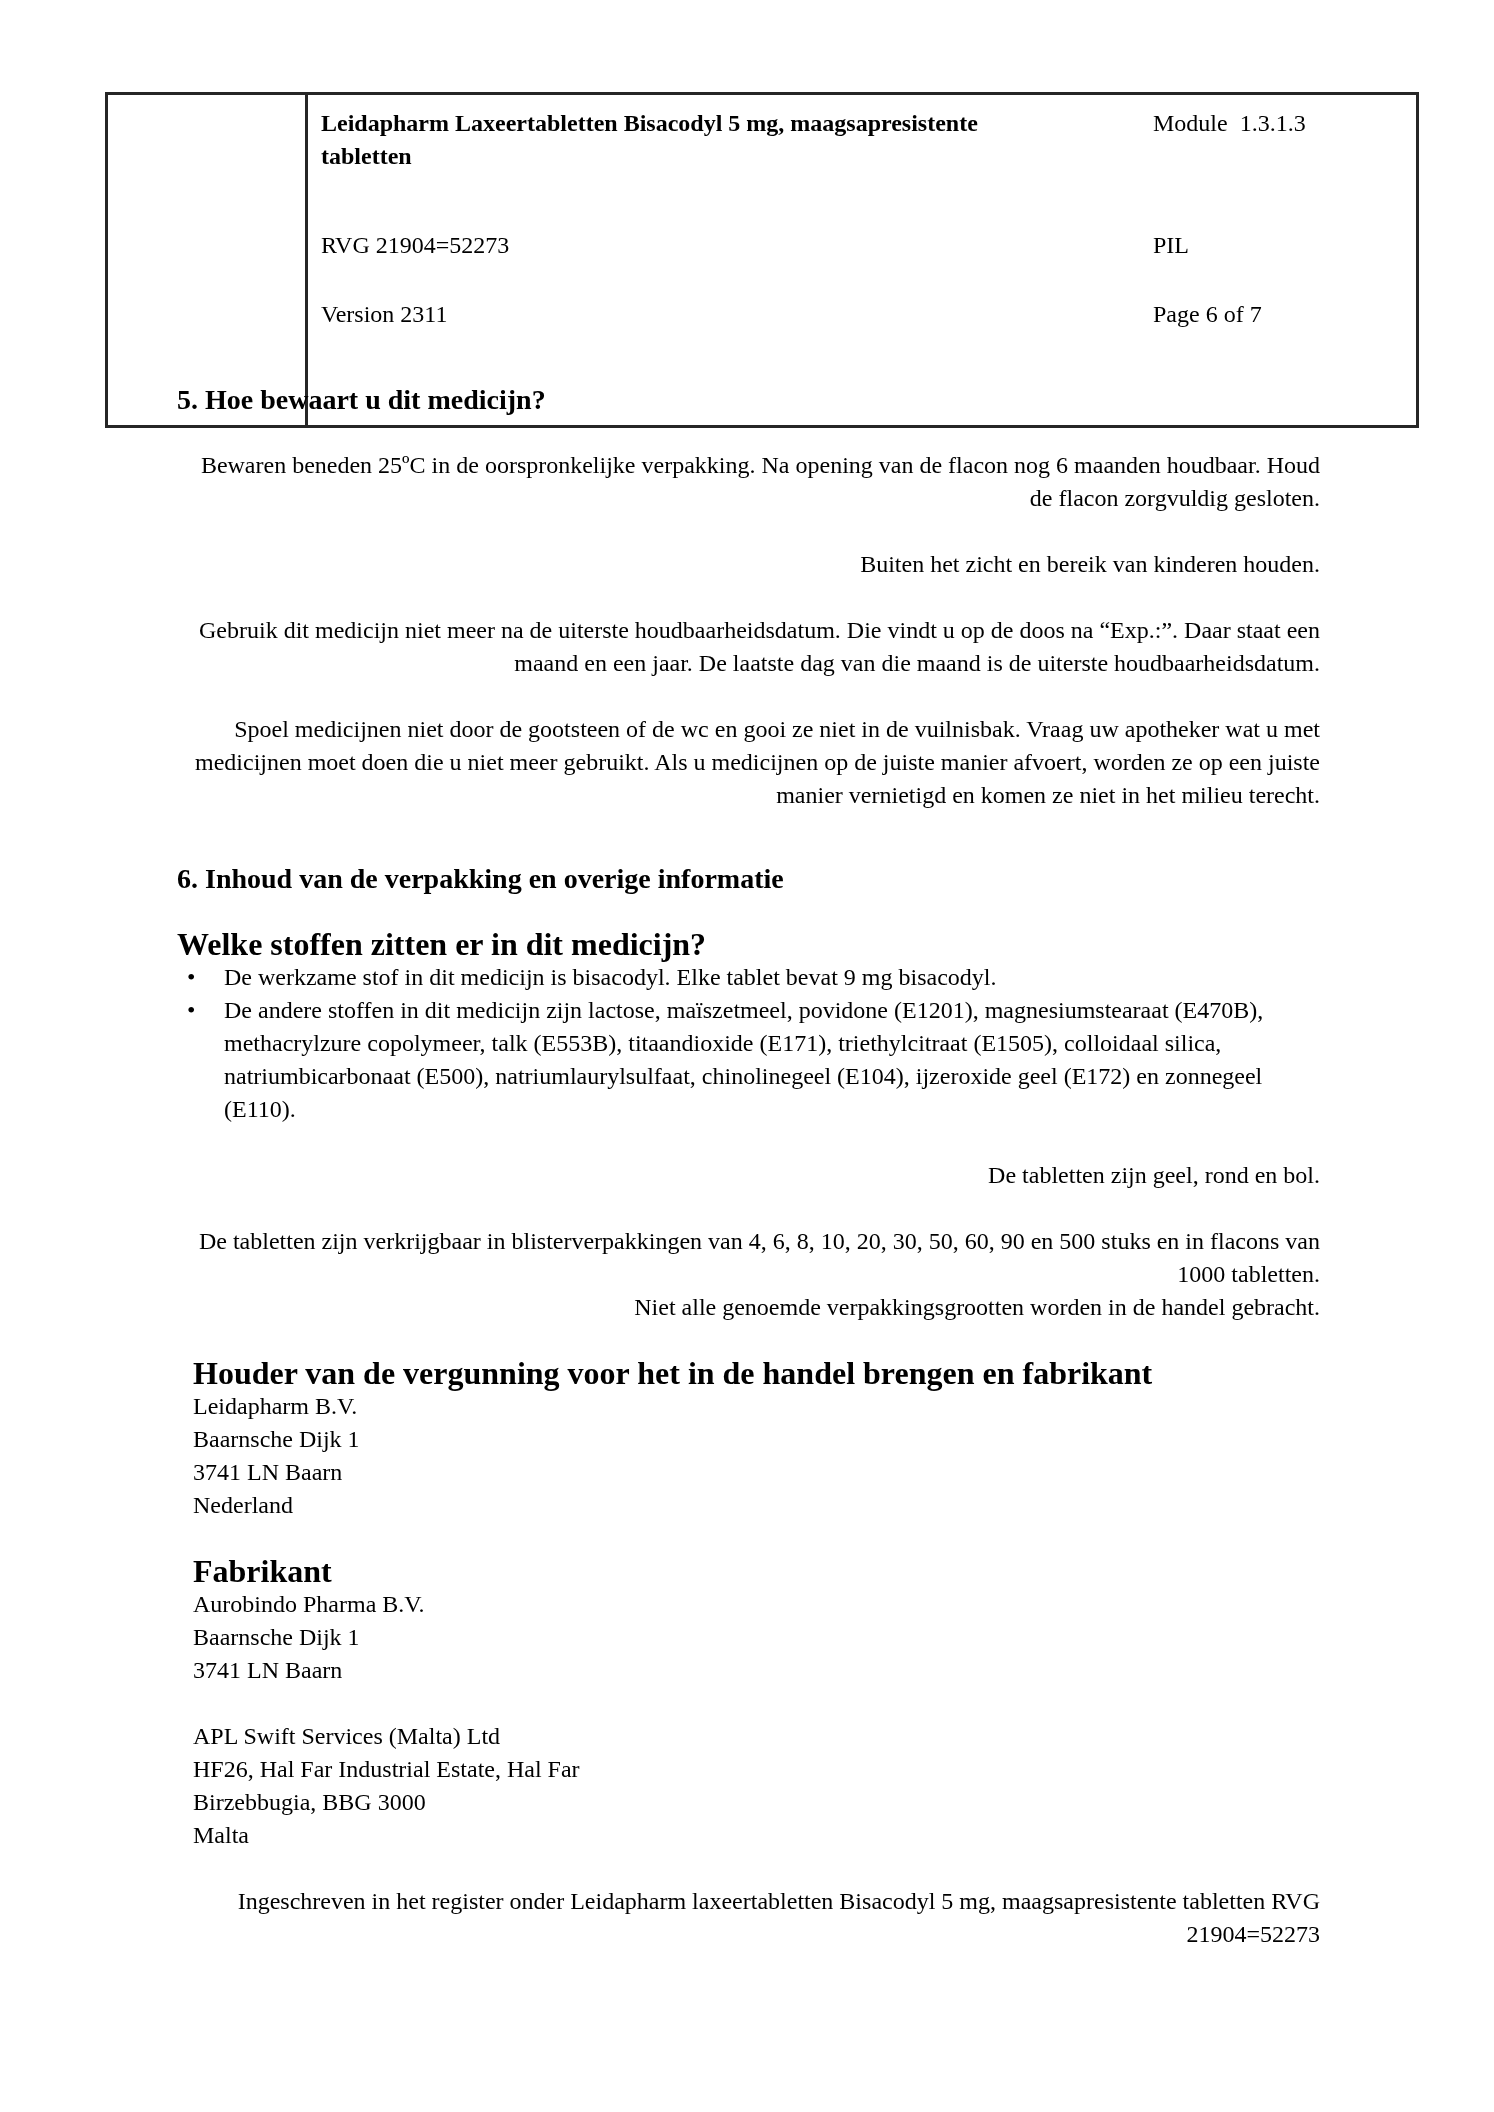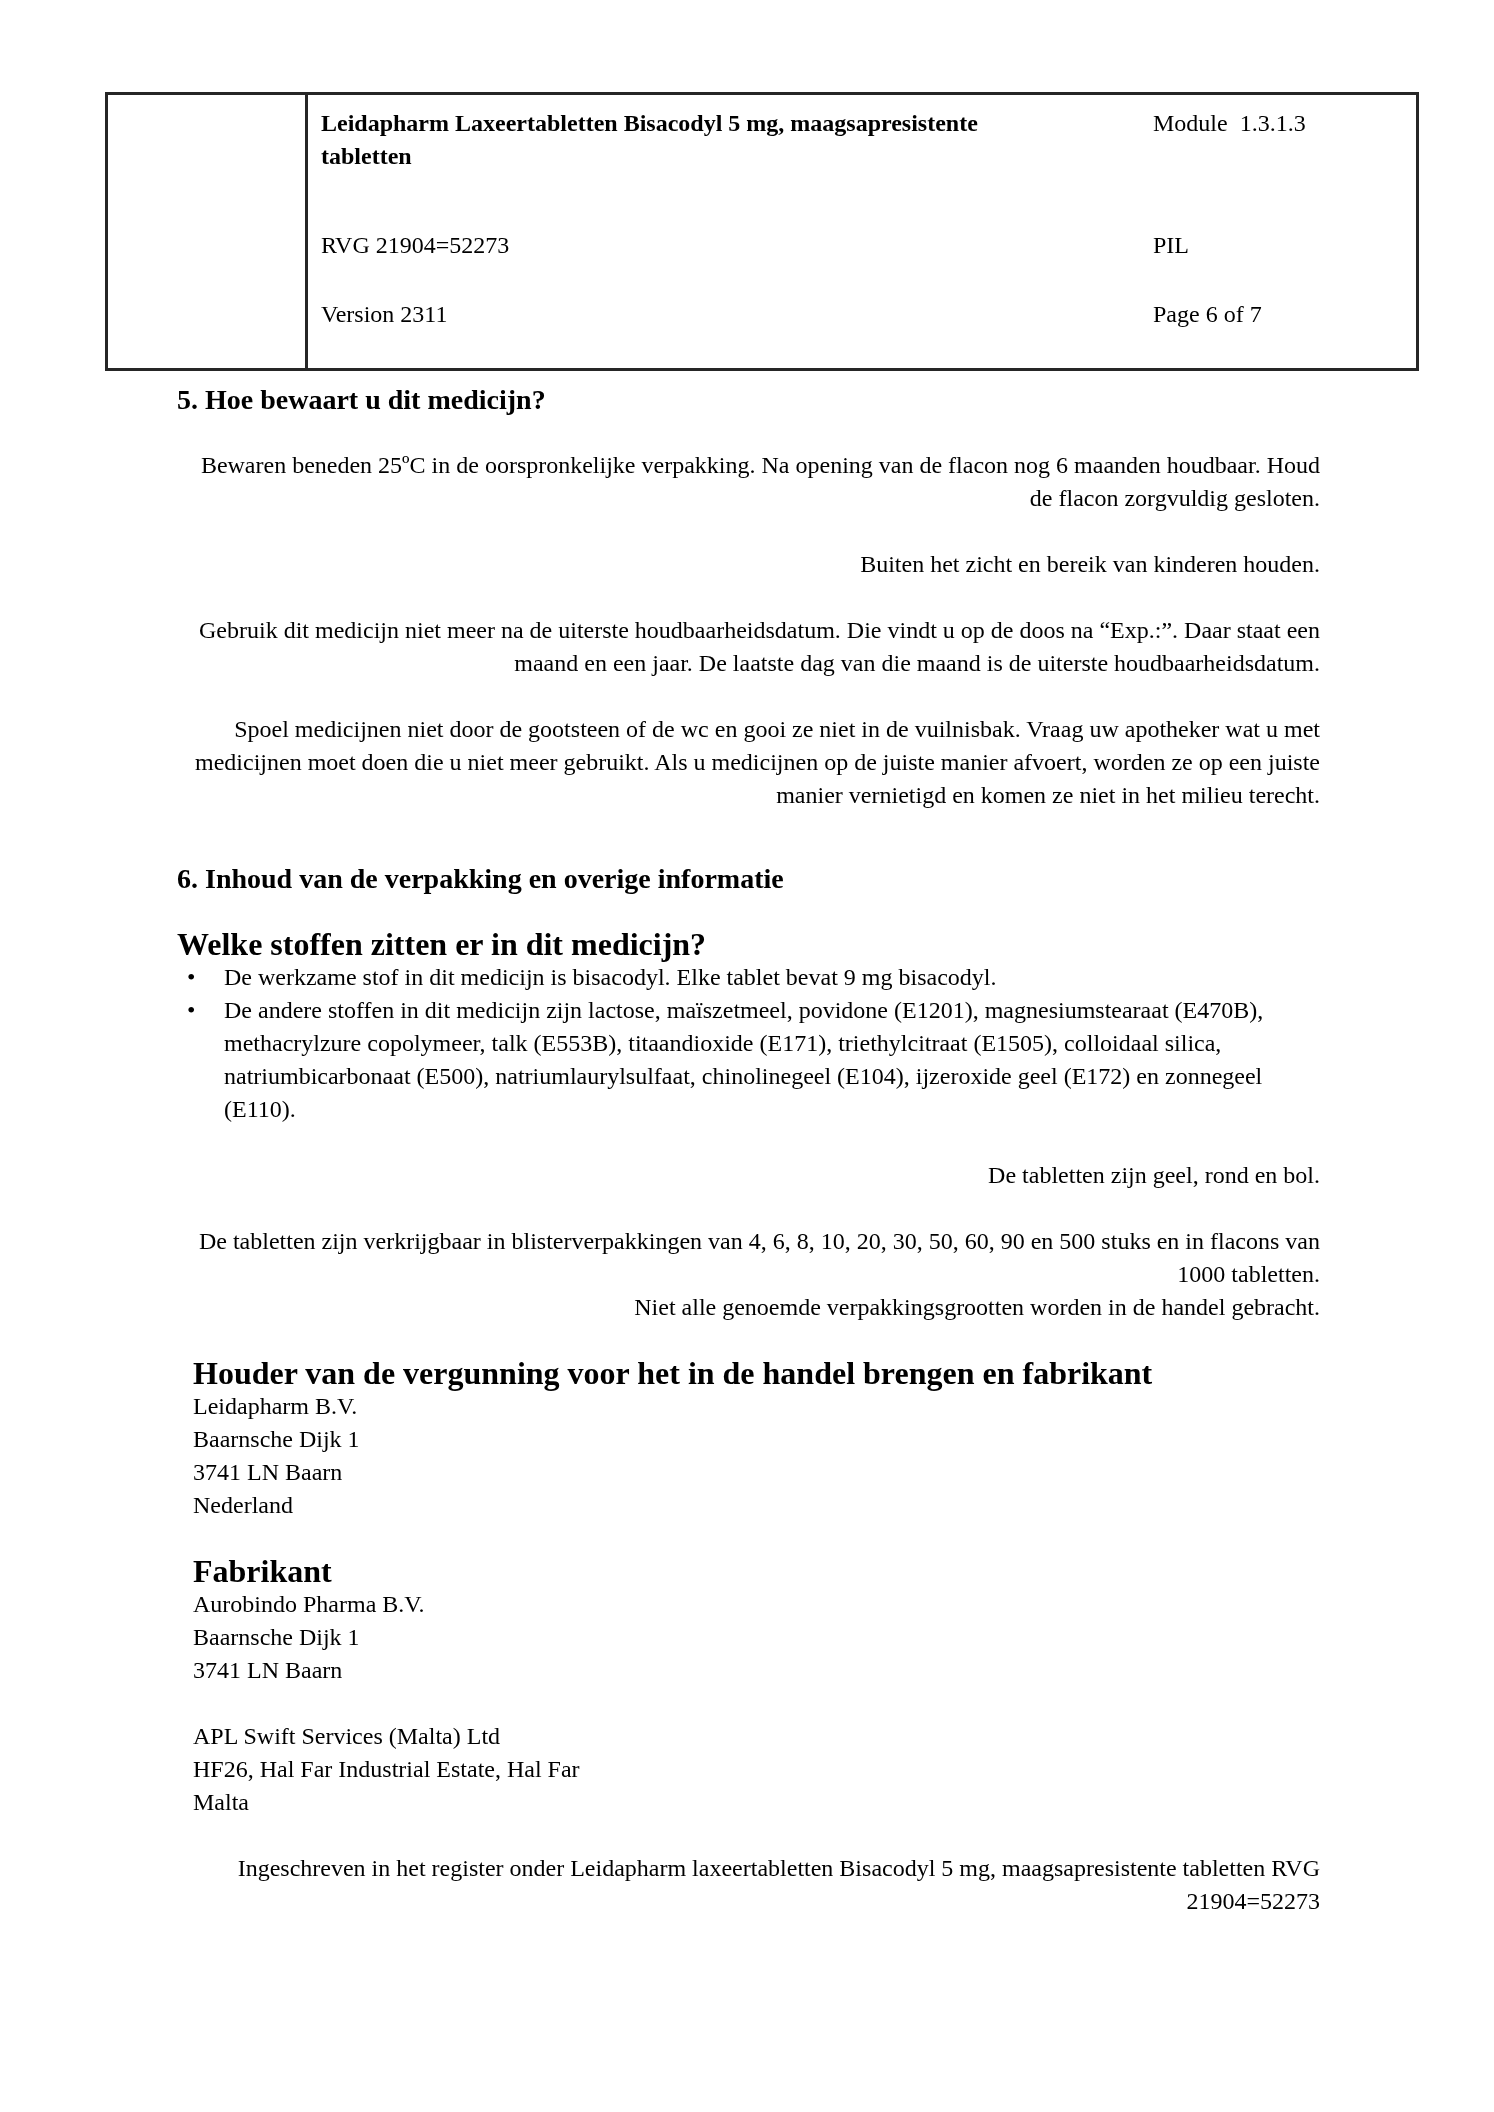--- a/index.html
+++ b/index.html
@@ -9,21 +9,21 @@
     background:#ffffff;
     font-family:"Liberation Serif", serif;
     color:#000000;
     font-size:24px;line-height:33px;
     overflow:hidden;
     margin:0 auto;
   }
   
   .header-table{
     position:absolute;left:105px;top:92px;
-    width:1314px;height:279px;
+    width:1314px;height:336px;
     border:3px solid #262626;
     display:flex;box-sizing:border-box;
   }
   .header-cell-empty{
     width:200px;flex:0 0 200px;
     border-right:3px solid #262626;box-sizing:border-box;
   }
   .header-cell-content{
     flex:1;padding:12px 14px 0 13px;box-sizing:border-box;
   }
@@ -122,19 +122,20 @@
     <div class="addr-block">
       <h3>Fabrikant</h3>
       <div>Aurobindo Pharma B.V.</div>
       <div>Baarnsche Dijk 1</div>
       <div>3741 LN Baarn</div>
     </div>
 
     <div class="addr-block">
       <div>APL Swift Services (Malta) Ltd</div>
       <div>HF26, Hal Far Industrial Estate, Hal Far</div>
+      <div>Birzebbugia, BBG 3000</div>
       <div>Malta</div>
     </div>
 
     <p>Ingeschreven in het register onder Leidapharm laxeertabletten Bisacodyl 5 mg, maagsapresistente tabletten RVG 21904=52273</p>
 
   </div>
 </div>
 
 </body></html>

